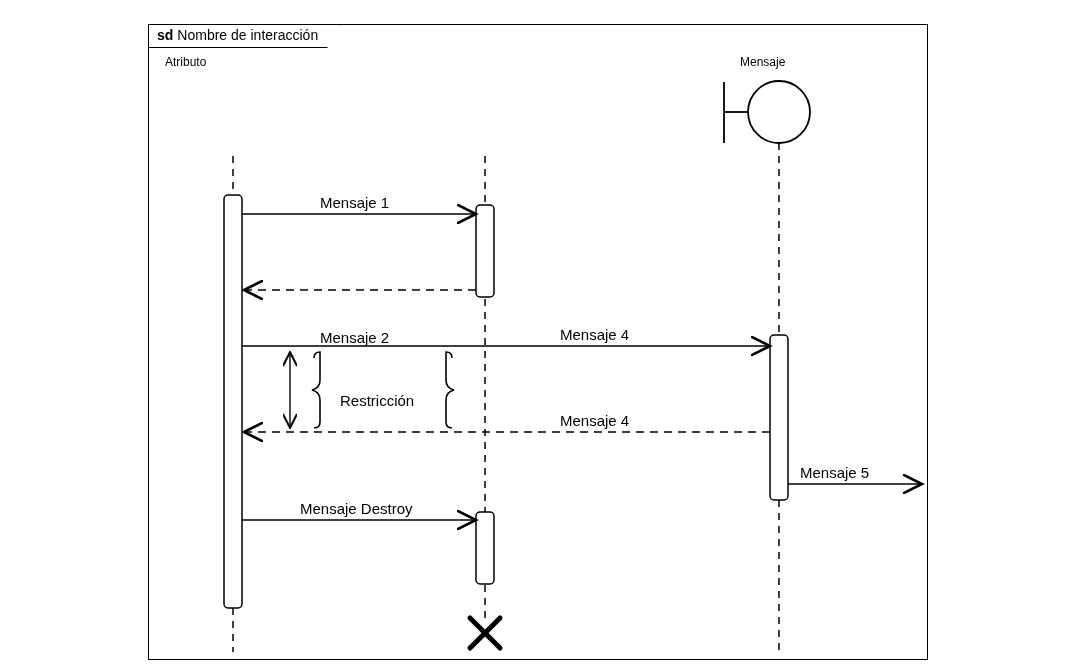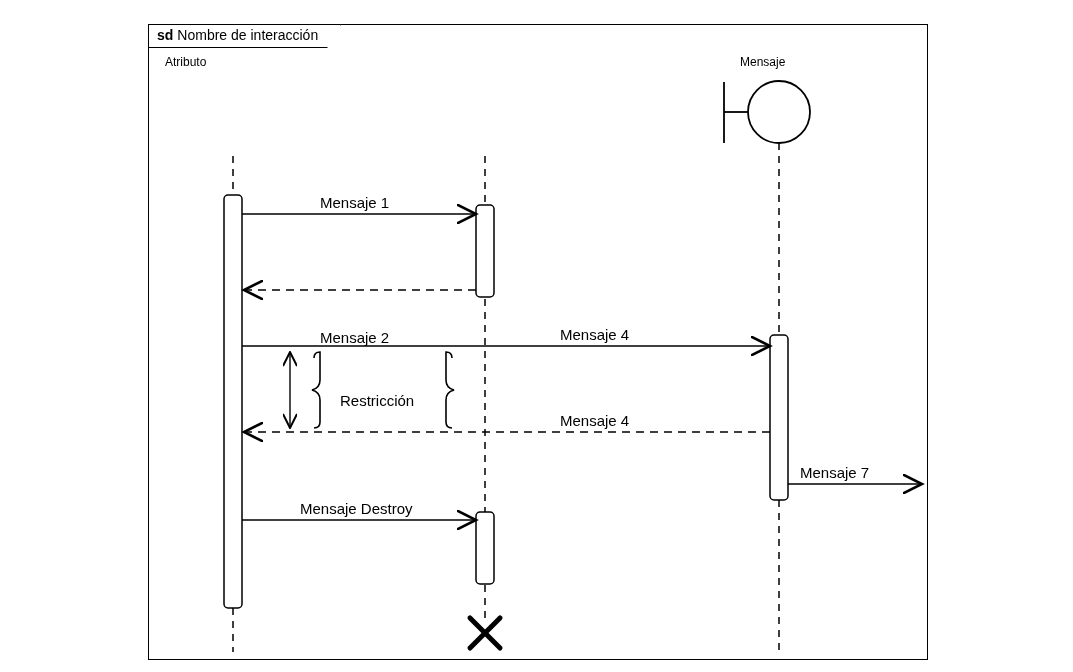--- a/index.html
+++ b/index.html
@@ -144,18 +144,18 @@
              Q440 388 448 390
              Q440 392 440 400
              L440 422
              Q440 428 446 428" fill="none" stroke="#000" stroke-width="1.6" transform="translate(6,0)"></path>
   </svg>
 
   <div class="label lbl-small" style="left:320px; top:194px;">Mensaje 1</div>
   <div class="label lbl-small" style="left:320px; top:285px;margin-top:44px;">Mensaje 2</div>
   <div class="label lbl-small" style="left:560px; top:326px;">Mensaje 4</div>
   <div class="label lbl-small" style="left:560px; top:412px;">Mensaje 4</div>
-  <div class="label lbl-small" style="left:800px; top:464px;">Mensaje 7</div>
+  <div class="label lbl-small" style="left:800px; top:464px;">Mensaje 5</div>
   <div class="label lbl-small" style="left:300px; top:500px;text-align:center;">Mensaje Destroy</div>
 
   <div class="label lbl-small" style="left:340px; top:392px;">Restricción</div>
 
 </div>
 
 </body></html>

